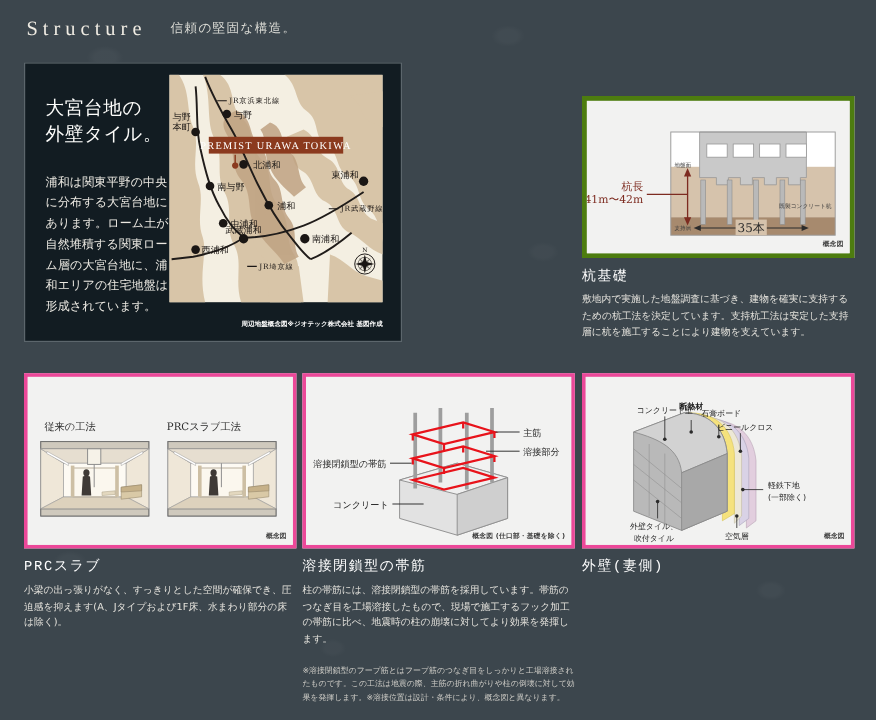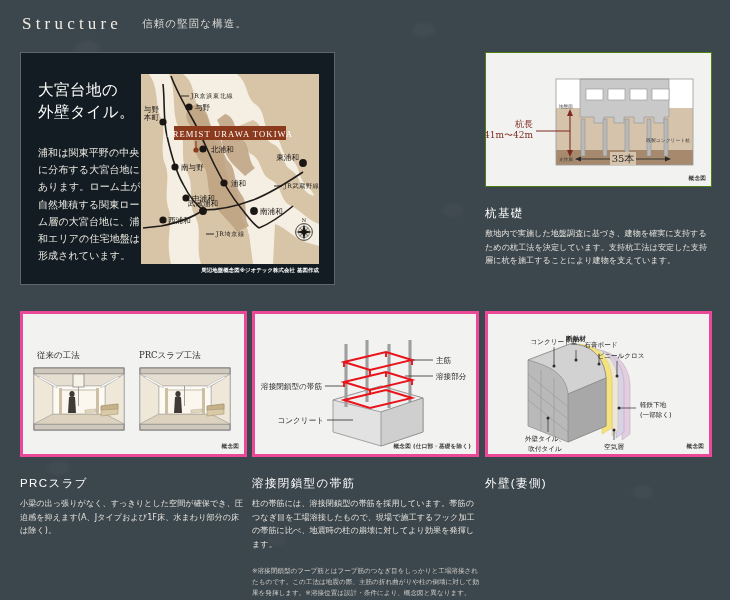--- a/index.html
+++ b/index.html
@@ -47,41 +47,41 @@
   .map-copy { width: 120px; padding: 26px 0 0 17px; }
   .map-copy h2 {
     font-size: 15.5px; line-height: 1.45; font-weight: 400; color: #fdfdfb;
     font-family: "DejaVu Serif", "Liberation Serif", serif; letter-spacing: .5px;
   }
   .map-copy p {
     margin-top: 20px; font-size: 10px; line-height: 1.72; color: #ece9e2;
     font-family: "DejaVu Serif", "Liberation Serif", serif; letter-spacing: .1px;
   }
   .map-fig { position: relative; flex: 1; margin: 9px 9px 9px 0; }
-  .map-img { position: absolute; left: 0; top: 12px; width: 178px; height: 206px; overflow: hidden; }
+  .map-img { position: absolute; left: 0; top: 0; width: 178px; height: 206px; overflow: hidden; }
   .map-caption {
     position: absolute; left: 0; bottom: 1px; width: 178px; text-align: right;
     font-size: 5.4px; color: #ffffff; letter-spacing: .1px;
     font-family: "DejaVu Sans", sans-serif; font-weight: bold;
   }
 
   .pile-card {
     position: absolute; left: 465px; top: 0; width: 227px; height: 233px;
   }
   .pile-fig {
-    width: 227px; height: 135px; background: #f2f2f1; border: 1px solid #4d7c0f;
-    position: relative; overflow: hidden;
+    width: 227px; height: 135px; background: #f2f2f1; border: 4px solid #4d7c0f;
+    position: relative; overflow: hidden; margin-top: 28px;
   }
   .fig-note {
     position: absolute; right: 5px; bottom: 3px; font-size: 5.6px; color: #3b3b3b;
     font-family: "DejaVu Sans", sans-serif; font-weight: bold; letter-spacing: .2px;
   }
   .sec-title {
-    margin-top: 19px; font-size: 11.5px; color: #ffffff; letter-spacing: 1.4px;
-    font-family: Liberation Sans, sans-serif;
+    margin-top: 7px; font-size: 11.5px; color: #ffffff; letter-spacing: 1.4px;
+    font-family: Liberation Mono, monospace;
   }
   .sec-body {
     margin-top: 6px; font-size: 8.1px; line-height: 1.68; color: #e4e2dc;
     font-family: "DejaVu Sans", sans-serif; letter-spacing: .05px;
   }
   .sec-note {
     margin-top: 15px; font-size: 6.6px; line-height: 1.62; color: #cfcdc7;
     font-family: "DejaVu Sans", sans-serif;
   }
 

